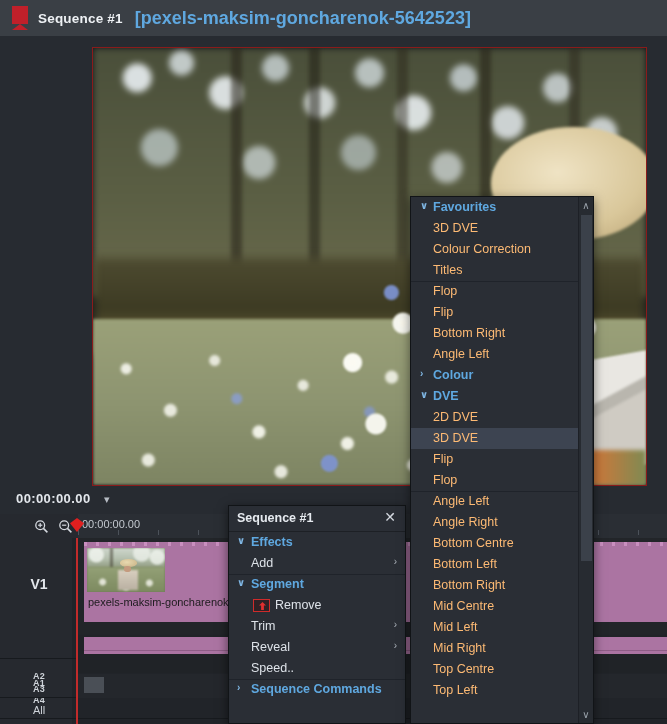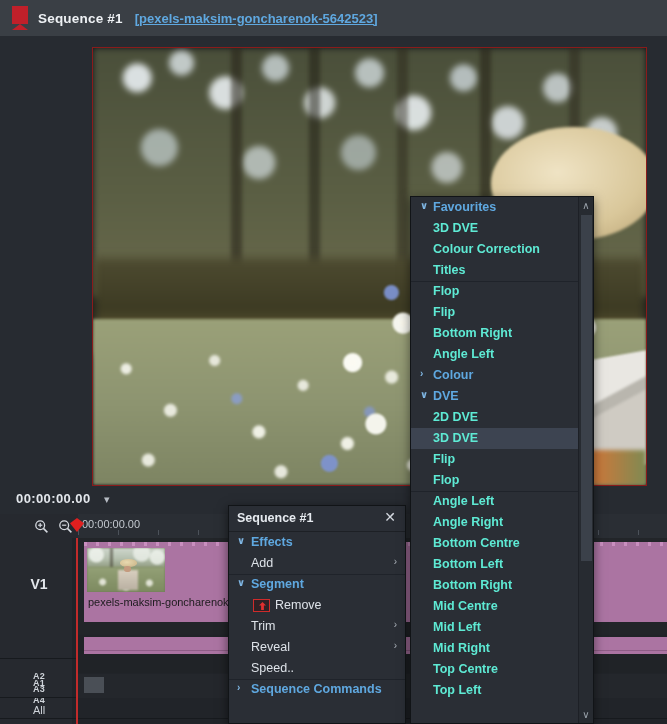--- a/index.html
+++ b/index.html
@@ -9,21 +9,21 @@
 
   
   #titlebar{position:absolute;left:0;top:0;width:667px;height:36px;
             background:#3a3f45;display:flex;align-items:center;}
   #seq-flag{width:16px;height:24px;margin-left:12px;margin-right:10px;
             background:#c0202a;position:relative;}
   #seq-flag:after{content:"";position:absolute;left:0;bottom:0;width:0;height:0;
         border-left:8px solid #3a3f45;border-right:8px solid #3a3f45;
         border-bottom:6px solid transparent;}
   #seq-title{font-size:13.5px;font-weight:bold;color:#eef1f4;letter-spacing:.2px;}
-  #seq-file{font-size:13px;font-weight:bold;color:#5fa8e0;margin-left:12px;text-decoration:underline;}
+  #seq-file{font-size:18px;font-weight:bold;color:#5fa8e0;margin-left:12px;}
 
   
   #monitor-area{position:absolute;left:0;top:36px;width:667px;height:450px;
                 background:#272b31;}
   #monitor-frame{position:absolute;left:92px;top:11px;width:555px;height:439px;
                  border:1px solid #8a1b1b;box-sizing:border-box;overflow:hidden;
                  background:#11131a;}
   
   #vid{position:absolute;inset:0;overflow:hidden;}
   .bokeh-sky{position:absolute;left:0;top:0;width:100%;height:57%;
@@ -204,21 +204,21 @@
       background:#e03030;clip-path:polygon(50% 0,100% 45%,70% 45%,70% 100%,30% 100%,30% 45%,0 45%);}
 
   
   #fxmenu{position:absolute;left:410px;top:196px;width:184px;height:528px;
           background:#2a2e35;border:1px solid #111417;box-sizing:border-box;
           box-shadow:0 3px 10px rgba(0,0,0,.5);}
   #fxlist{position:absolute;left:0;top:0;width:168px;height:100%;}
   .fx-row{position:relative;height:21px;font-size:12.5px;}
   .fx-group{color:#5fa8e0;font-weight:bold;}
   .fx-group .lbl{position:absolute;left:22px;top:3px;}
-  .fx-item{color:#5eead4;font-weight:bold;}
+  .fx-item{color:#fdba74;}
   .fx-item .lbl{position:absolute;left:22px;top:3px;}
   .fx-item.sel{background:#3d4451;}
   .fx-chev{position:absolute;left:9px;top:3px;font-size:10px;color:#7fb6e3;}
   .fxsep{position:absolute;left:0;width:168px;height:1px;background:#1f232a;}
   #fx-scroll{position:absolute;right:0;top:0;width:15px;height:100%;background:#272b31;
              border-left:1px solid #1d2026;box-sizing:border-box;}
   #fx-up{position:absolute;left:0;top:1px;width:14px;height:15px;color:#9aa2ab;
          font-size:10px;text-align:center;line-height:15px;}
   #fx-down{position:absolute;left:0;bottom:1px;width:14px;height:15px;color:#9aa2ab;
            font-size:10px;text-align:center;line-height:15px;}

